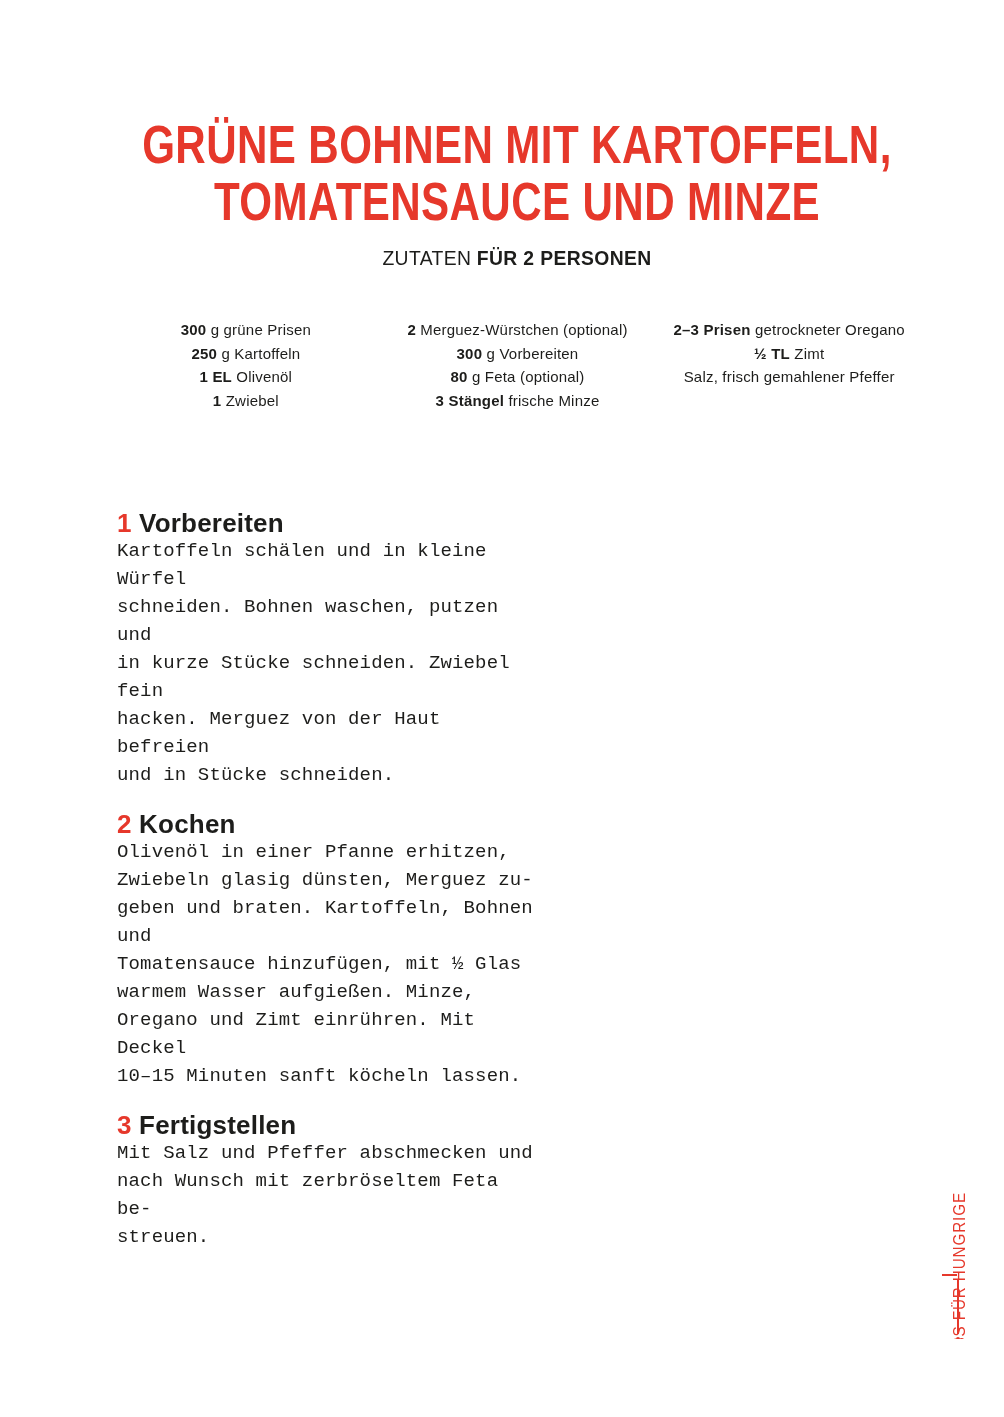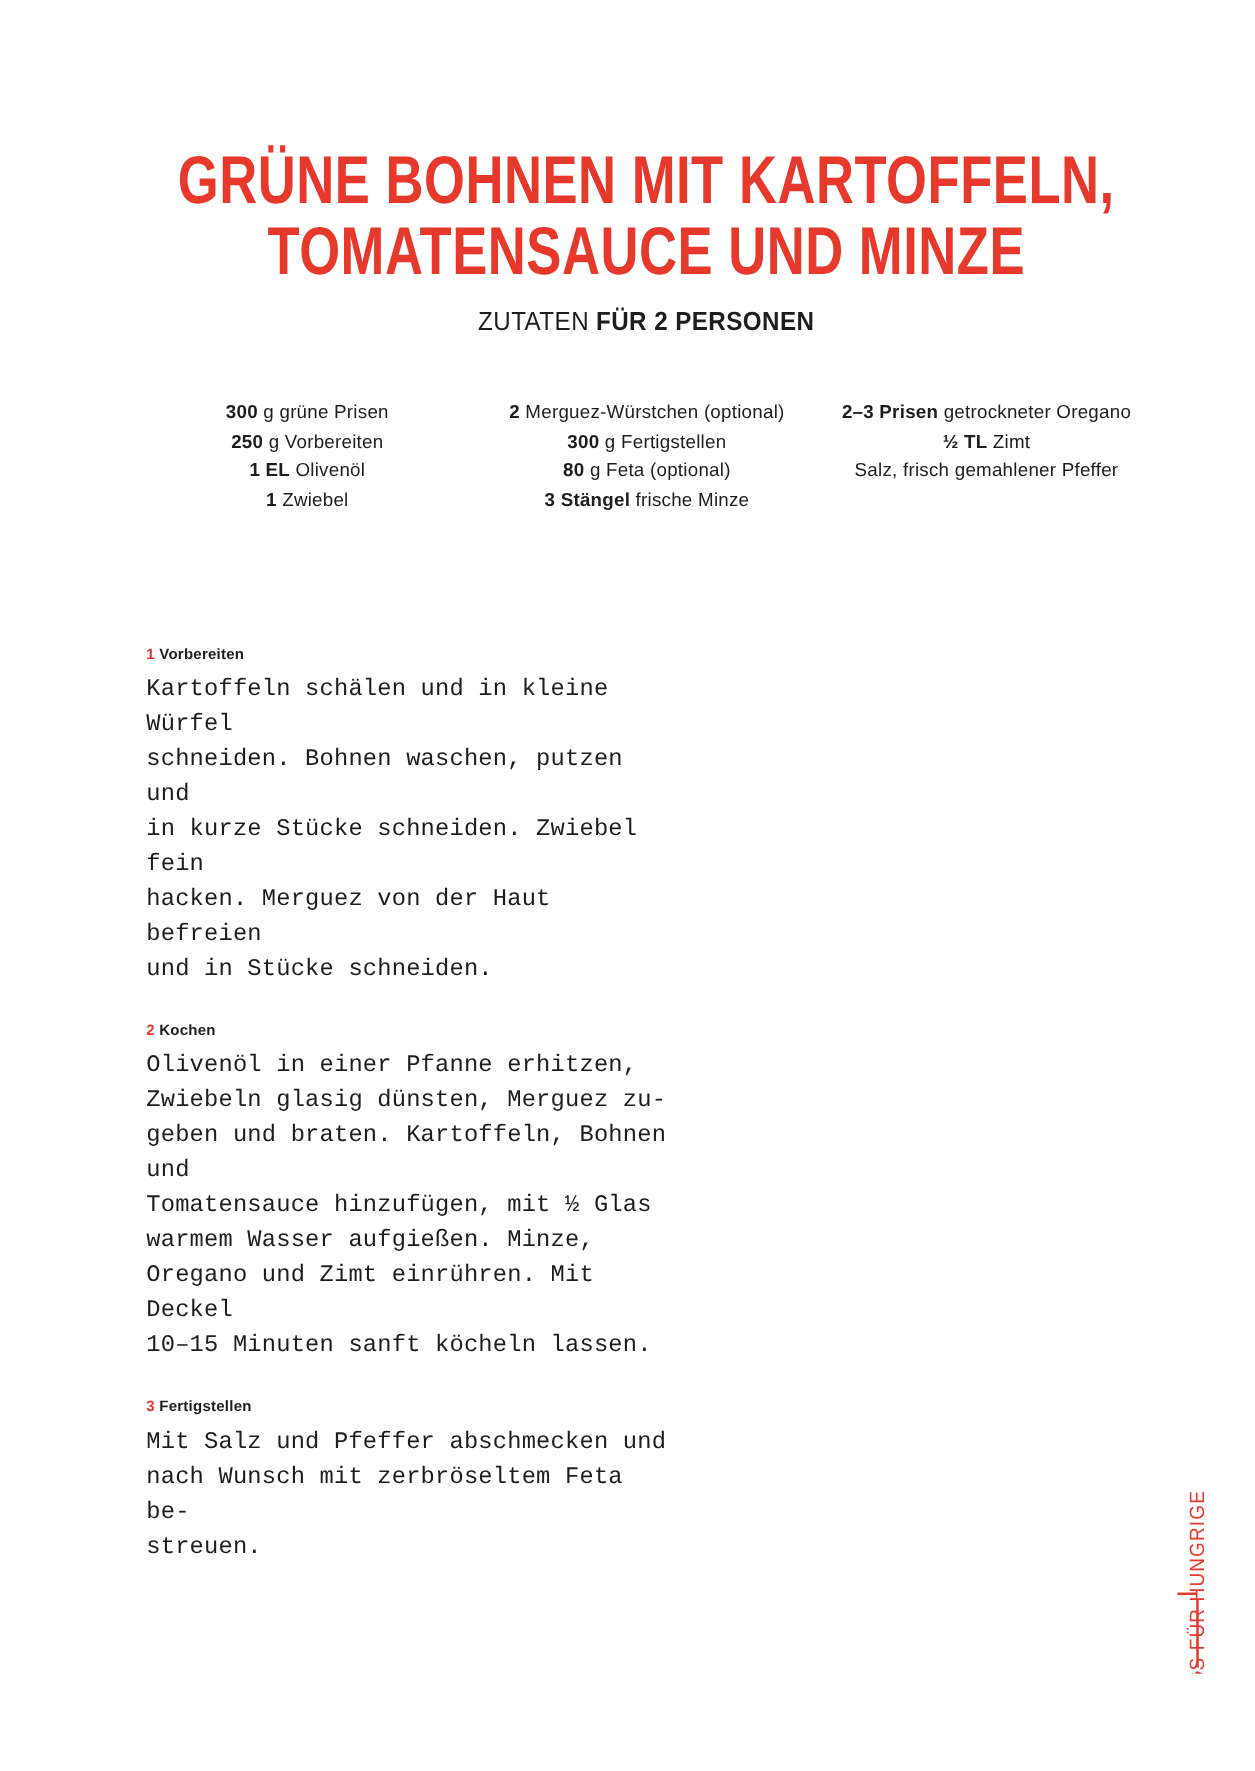--- a/index.html
+++ b/index.html
@@ -41,21 +41,21 @@
     font-size:15px;line-height:23.5px;letter-spacing:.2px;
     white-space:nowrap;
   }
   .ing-item b{font-weight:700;}
   
   .steps{
     position:absolute;top:509px;left:117px;width:420px;
   }
   .step{margin:0 0 21px 0;}
   .step-heading{
-    margin:0;font-size:12px;line-height:28px;font-weight:700;
+    margin:0;font-size:26px;line-height:28px;font-weight:700;
     letter-spacing:.2px;
   }
   .step-number{color:#e6382b;}
   .step-body{
     margin:0;font-size:19px;line-height:28px;letter-spacing:.15px;
     white-space:pre-line;
     font-family:Liberation Mono, monospace;
   }
   
   .sidebar-label{
@@ -95,27 +95,27 @@
     </h1>
     <div class="subtitle">
       <span>ZUTATEN</span>
       <span class="bold">FÜR 2 PERSONEN</span>
     </div>
   </header>
 
   <section class="ingredients">
     <div class="ing-col">
       <div class="ing-item"><b>300</b><span> g grüne Prisen</span></div>
-      <div class="ing-item"><b>250</b><span> g Vorbereiten</span></div>
+      <div class="ing-item"><b>250</b><span> g Kartoffeln</span></div>
       <div class="ing-item"><b>1 EL</b><span> Olivenöl</span></div>
       <div class="ing-item"><b>1</b><span> Zwiebel</span></div>
     </div>
     <div class="ing-col">
       <div class="ing-item"><b>2</b><span> Merguez-Würstchen (optional)</span></div>
-      <div class="ing-item"><b>300</b><span> g Fertigstellen</span></div>
+      <div class="ing-item"><b>300</b><span> g Vorbereiten</span></div>
       <div class="ing-item"><b>80</b><span> g Feta (optional)</span></div>
       <div class="ing-item"><b>3 Stängel</b><span> frische Minze</span></div>
     </div>
     <div class="ing-col">
       <div class="ing-item"><b>2–3 Prisen</b><span> getrockneter Oregano</span></div>
       <div class="ing-item"><b>½ TL</b><span> Zimt</span></div>
       <div class="ing-item"><b></b><span>Salz, frisch gemahlener Pfeffer</span></div>
     </div>
   </section>
 

